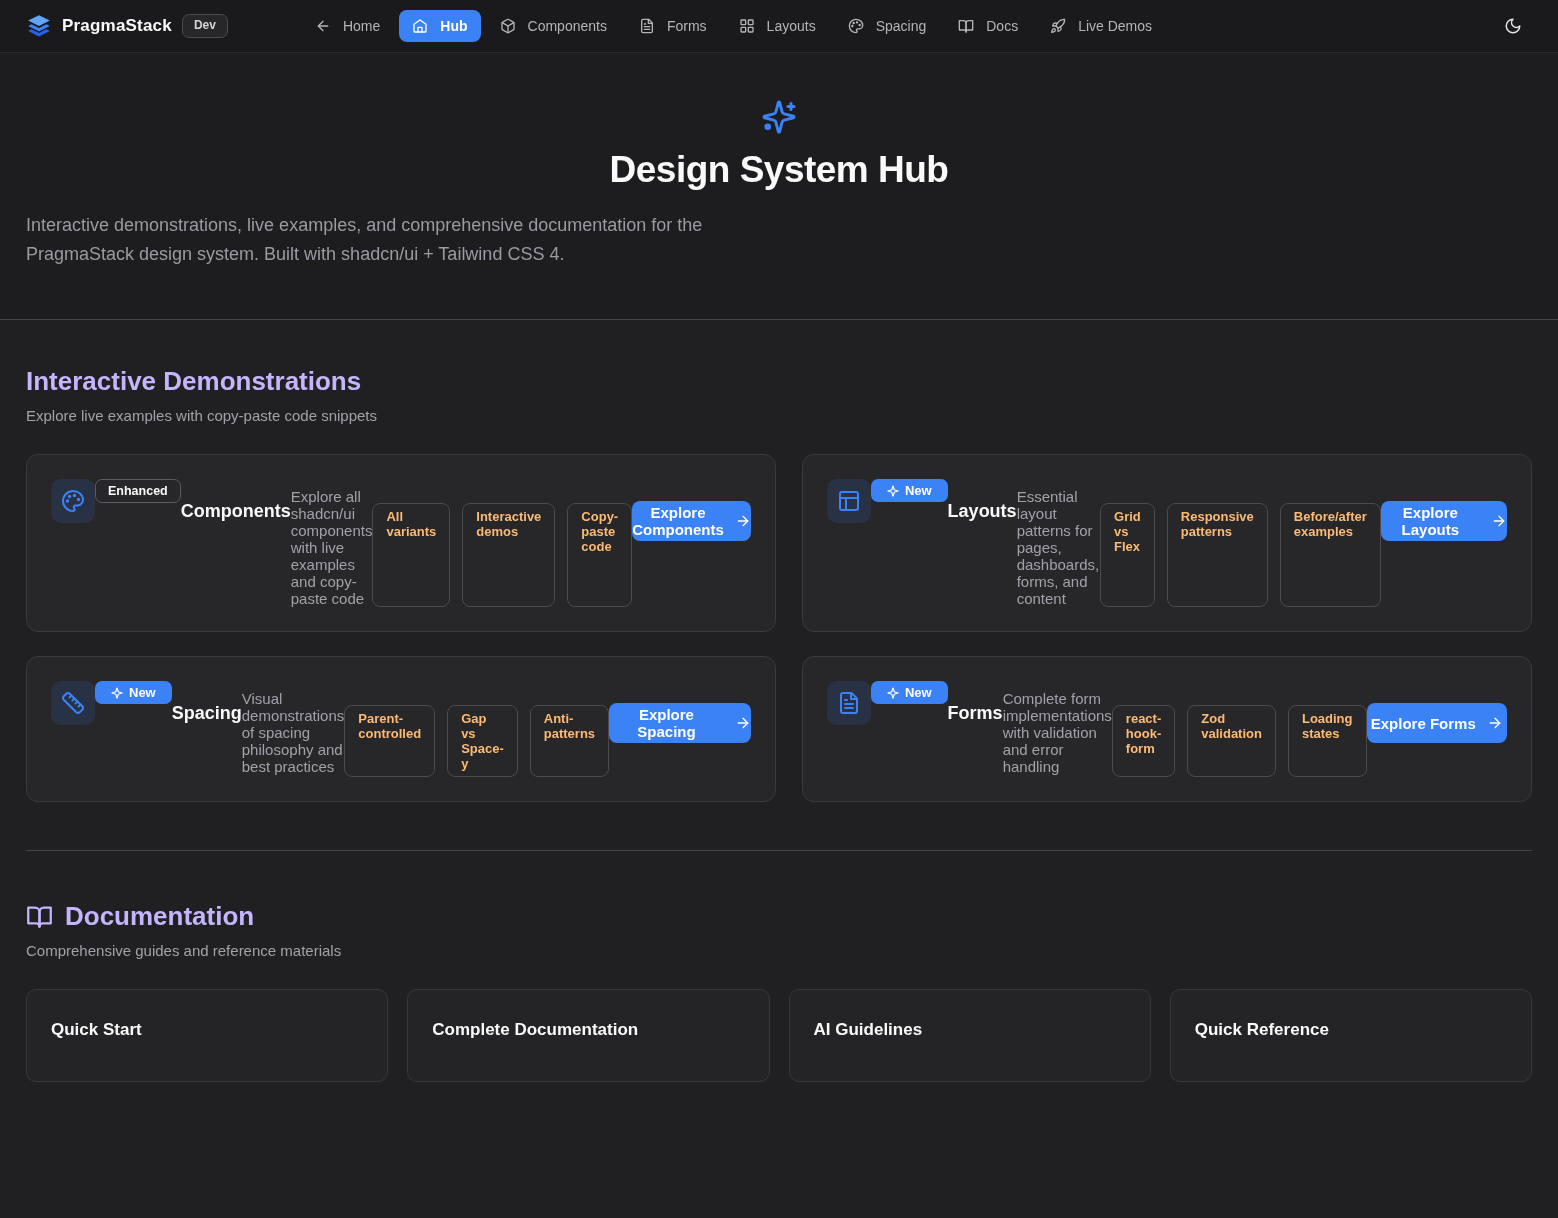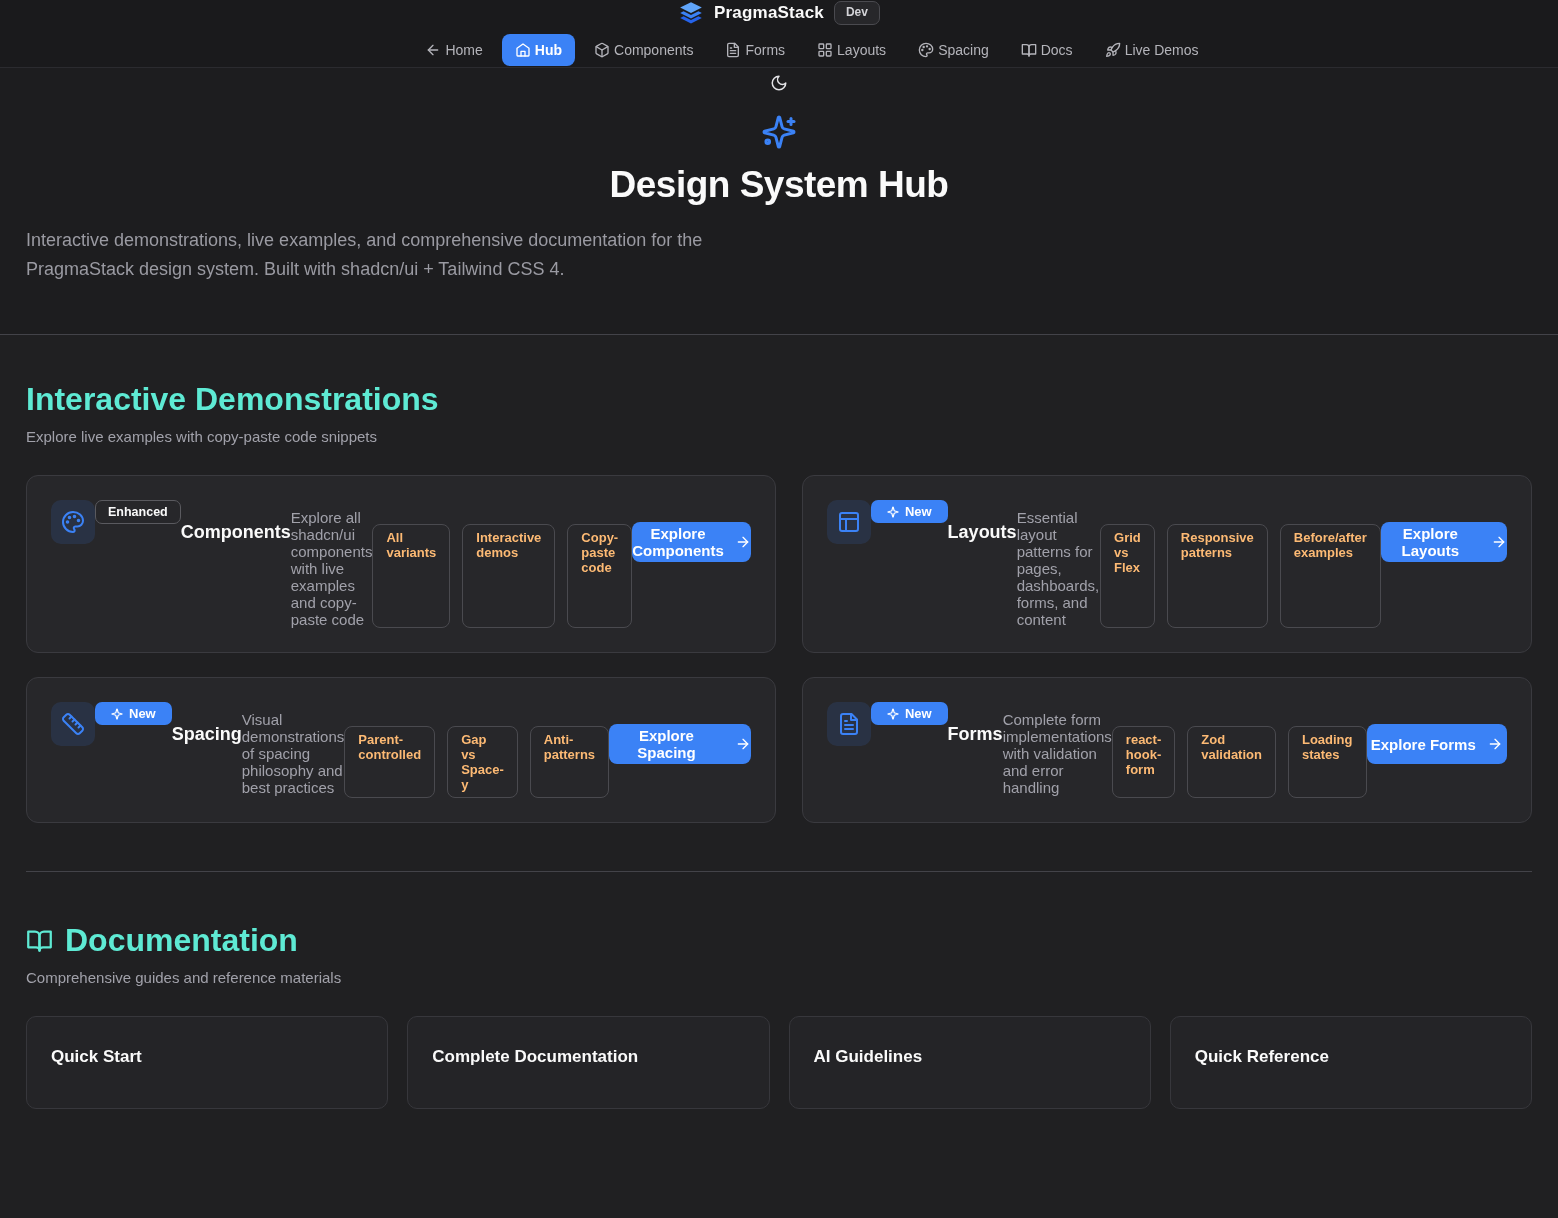--- a/index.html
+++ b/index.html
@@ -7,53 +7,53 @@
   body {
     background:#202022;
     color:#fafafa;
     font-family:"Liberation Sans","DejaVu Sans",sans-serif;
     -webkit-font-smoothing:antialiased;
   }
   svg { display:block; }
 
   
   .navbar {
-    height:68px; background:#1a1a1c; border-bottom:1px solid #2b2b2f;
-    display:flex; align-items:center; padding:0 26px; gap:8px;flex-direction:column;
+    height:53px; background:#1a1a1c; border-bottom:1px solid #2b2b2f;
+    display:flex; align-items:center; padding:0 26px; gap:8px;
   }
   .brand { display:flex; align-items:center; gap:10px; }
   .brand-name { font-size:17px; font-weight:700; color:#fafafa; letter-spacing:.2px; }
   .dev-badge {
     font-size:12px; font-weight:700; color:#d4d4d8; background:#27272a;
     border:1px solid #4a4a4f; border-radius:7px; padding:3px 11px; line-height:1.3;
   }
   .nav-links { display:flex; align-items:center; gap:6px; margin-left:66px; flex:1; }
   .nav-item {
-    display:flex; gap:4px; padding:8px 13px; border-radius:8px;
+    display:flex; gap:12px; padding:8px 13px; border-radius:8px;
     font-size:14px; color:#b4b4ba; cursor:pointer; background:transparent; border:none;
     font-family:inherit; white-space:nowrap;
   }
   .nav-item.active { background:#3b82f6; color:#ffffff; font-weight:600; }
   .theme-toggle {
     width:38px; height:38px; display:flex; align-items:center; justify-content:center;
     background:transparent; border:none; color:#e4e4e7; cursor:pointer; border-radius:8px;
   }
 
   
   .hero { background:#1d1d1f; border-bottom:1px solid #434349; padding:46px 26px 50px; }
   .hero-title-row { display:flex; align-items:center; gap:14px;flex-direction:column; }
   .hero-title { font-size:37px; font-weight:700; letter-spacing:-0.5px; color:#fafafa; }
   .hero-sub {
     margin-top:20px; font-size:18px; line-height:29px; color:#9a9aa2; max-width:760px;
   }
   .accent { color:#3b82f6; }
 
   
   .main { padding:46px 26px 0; }
-  .section-heading { font-size:32px; font-weight:700; color:#5eead4; display:flex; align-items:center; gap:12px; }
+  .section-heading { font-size:26px; font-weight:700; color:#c4b5fd; display:flex; align-items:center; gap:12px; }
   .section-sub { margin-top:10px; font-size:15px; color:#a1a1aa; }
 
   .demo-grid { margin-top:30px; display:grid; grid-template-columns:1fr 1fr; gap:24px 26px; }
   .demo-card {
     background:#27272a; border:1px solid #3a3a3f; border-radius:12px; padding:24px;
     position:relative; display:flex; flex-direction:row;
   }
   .card-top { display:flex; justify-content:space-between; align-items:flex-start; }
   .icon-tile {
     width:44px; height:44px; border-radius:10px; background:rgba(59,130,246,.13);

